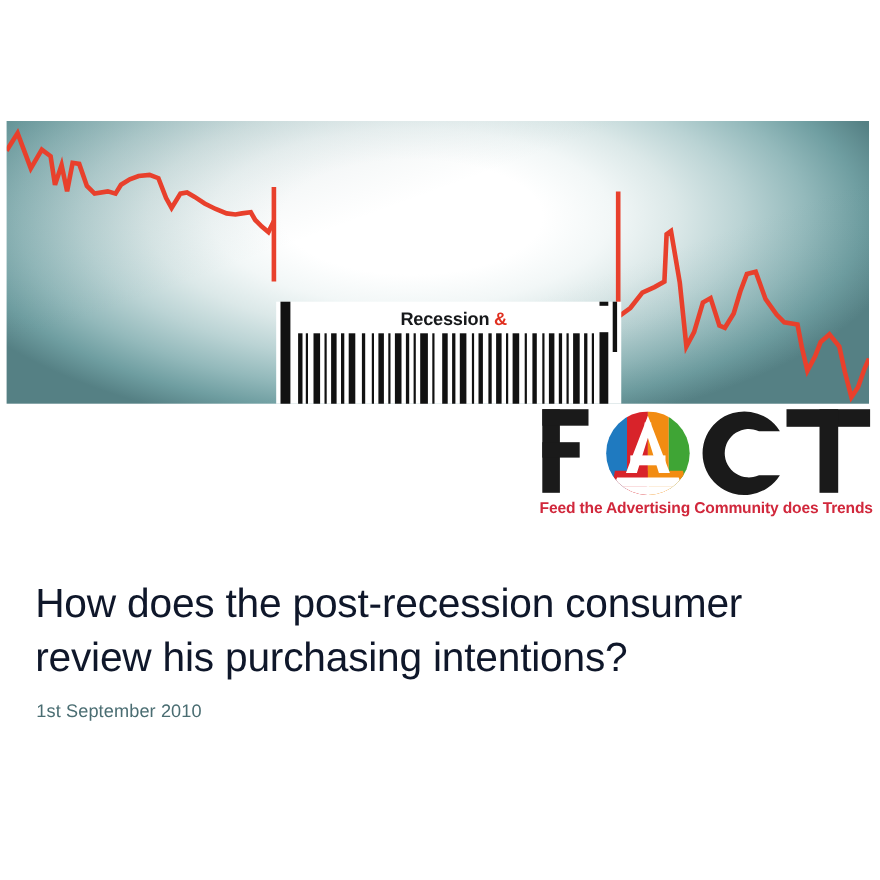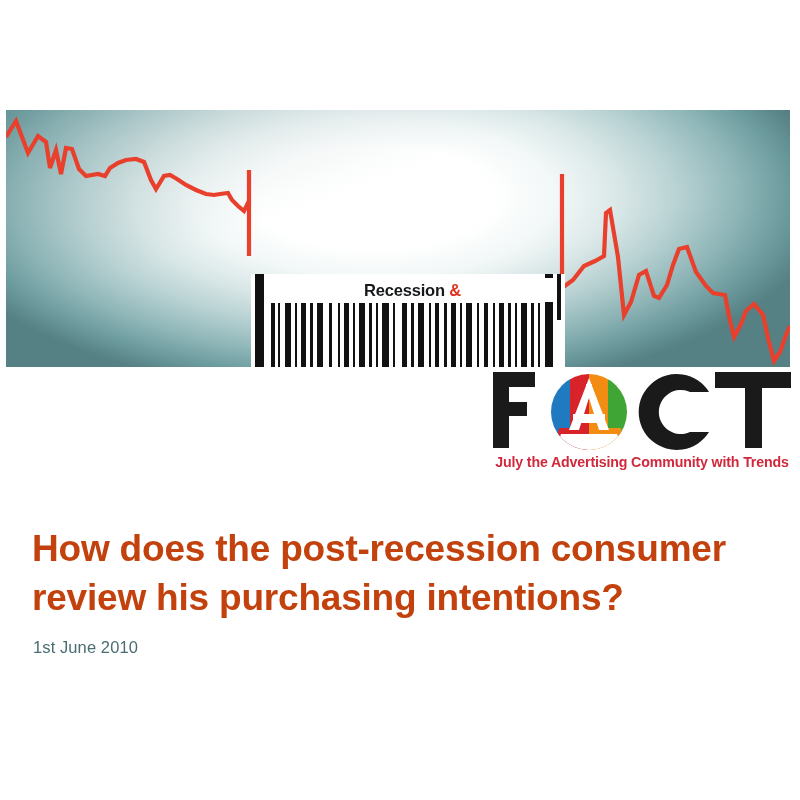--- a/index.html
+++ b/index.html
@@ -125,24 +125,24 @@
   
   #title-block {
     position: absolute;
     left: 32px;
     top: 524px;
     width: 730px;
     z-index: 4;
   }
   #slide-title {
     margin: 0;
-    color: #c2410c;
+    color: #0f172a;
     font-family: "Liberation Sans", sans-serif;
     font-size: 37px;
-    font-weight: bold;
+    font-weight: normal;
     line-height: 1.33;
     letter-spacing: -0.2px;
   }
   #slide-date {
     margin: 16px 0 0 1px;
     color: #4a6d72;
     font-family: "Liberation Sans", sans-serif;
     font-size: 16.5px;
     font-weight: normal;
     letter-spacing: 0.1px;
@@ -264,21 +264,21 @@
         <g fill="#1a1a1a">
           <path d="M220 24 a38 38 0 1 0 0 40 h-19 a22 22 0 1 1 0 -40 z"></path>
         </g>
 
         <g fill="#1a1a1a">
           <rect x="226" y="4" width="76" height="16"></rect>
           <rect x="256" y="4" width="17" height="76"></rect>
         </g>
       </svg>
     </div>
-    <div id="fact-tagline">July the Advertising Community with Trends</div>
+    <div id="fact-tagline">Feed the Advertising Community does Trends</div>
   </div>
 
   <div id="title-block">
     <h1 id="slide-title">How does the post-recession consumer review his purchasing intentions?</h1>
-    <p id="slide-date">1st June 2010</p>
+    <p id="slide-date">1st September 2010</p>
   </div>
 
 </div>
 
 </body></html>

